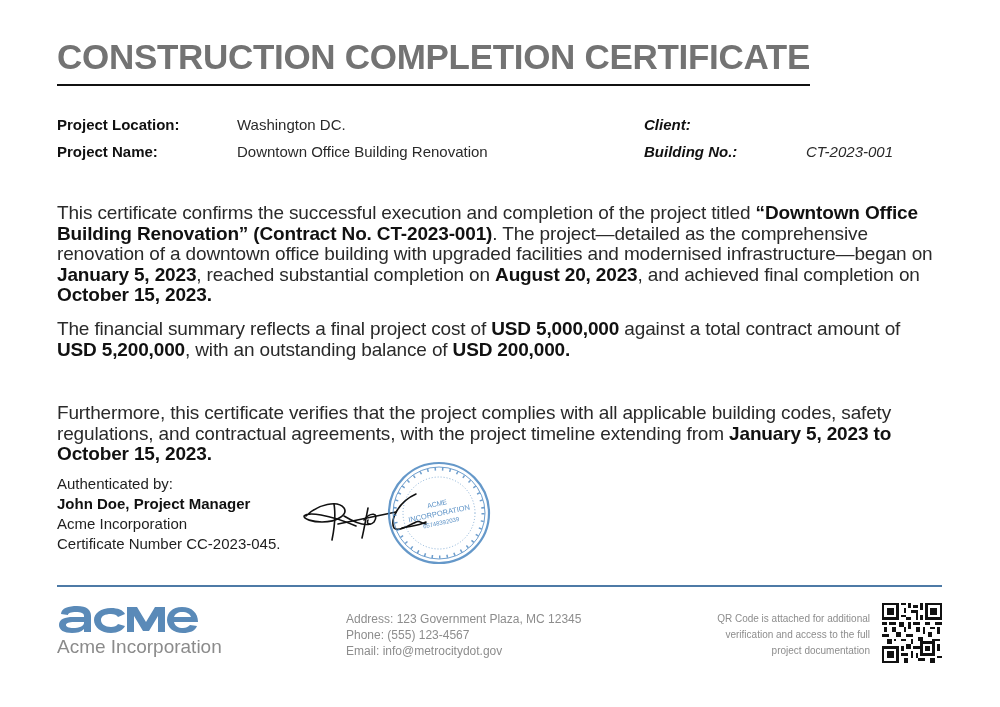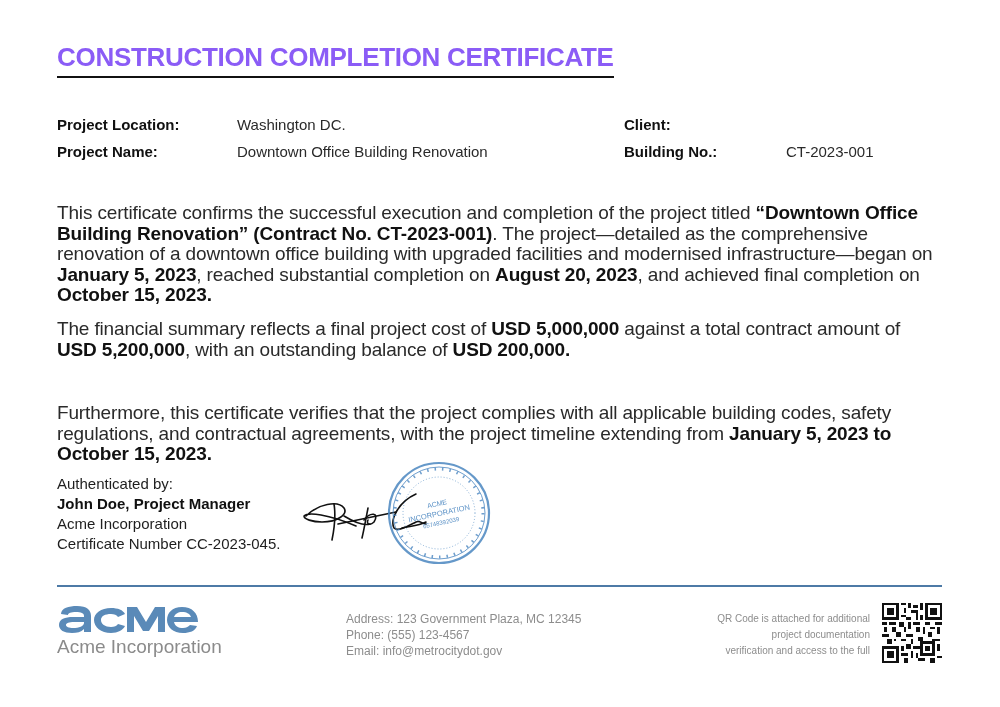--- a/index.html
+++ b/index.html
@@ -1,33 +1,33 @@
 <!DOCTYPE html>
 <html><head>
   <meta charset="utf-8">
   <style>
     * { margin: 0; padding: 0; box-sizing: border-box; }
     html, body { width: 1000px; height: 707px; background: #ffffff; overflow: hidden; }
     body { font-family: "Liberation Sans", "DejaVu Sans", sans-serif; color: #1e1e1e; position: relative; }
 
     .title {
       position: absolute; left: 57px; top: 42px;
-      font-size: 26px; font-weight: bold; letter-spacing: -0.3px;
-      color: #8b5cf6;
+      font-size: 35px; font-weight: bold; letter-spacing: -0.3px;
+      color: #737373;
       border-bottom: 2.5px solid #111;
-      line-height: 30px; padding-bottom: 4px;
+      line-height: 30px; padding-bottom: 12px;
     }
 
     .info { position: absolute; font-size: 15px; line-height: 27px; }
     .info-row { display: flex; }
     .info .lbl { font-weight: bold; color: #111; }
     .info .val { color: #2a2a2a; }
     .info-left { left: 57px; top: 111px; }
     .info-left .lbl { width: 180px; }
-    .info-right { left: 624px; top: 111px; }
+    .info-right { left: 644px; top: 111px; font-style: italic; }
     .info-right .lbl { width: 162px; }
 
     .para {
       position: absolute; left: 57px; width: 886px;
       font-size: 19px; line-height: 20.5px; color: #2a2a2a;
       letter-spacing: -0.15px;
     }
     .para b { color: #111; font-weight: bold; }
     .p1 { top: 203px; }
     .p2 { top: 319px; }
@@ -145,22 +145,22 @@
 </div>
 
 <div class="contact">
   <div>Address: 123 Government Plaza, MC 12345</div>
   <div>Phone: (555) 123-4567</div>
   <div>Email: info@metrocitydot.gov</div>
 </div>
 
 <div class="qr-note">
   <div>QR Code is attached for additional</div>
+  <div>verification and access to the full</div>
   <div>project documentation</div>
-  <div>verification and access to the full</div>
 </div>
 
 <svg class="qr" viewBox="0 0 25 25" shape-rendering="crispEdges">
   <rect width="25" height="25" fill="#fff"></rect>
   <g fill="#111">
 
     <path d="M0 0h7v7h-7z M1 1v5h5v-5z M2 2h3v3h-3z" fill-rule="evenodd"></path>
     <path d="M18 0h7v7h-7z M19 1v5h5v-5z M20 2h3v3h-3z" fill-rule="evenodd"></path>
     <path d="M0 18h7v7h-7z M1 19v5h5v-5z M2 20h3v3h-3z" fill-rule="evenodd"></path>
 

